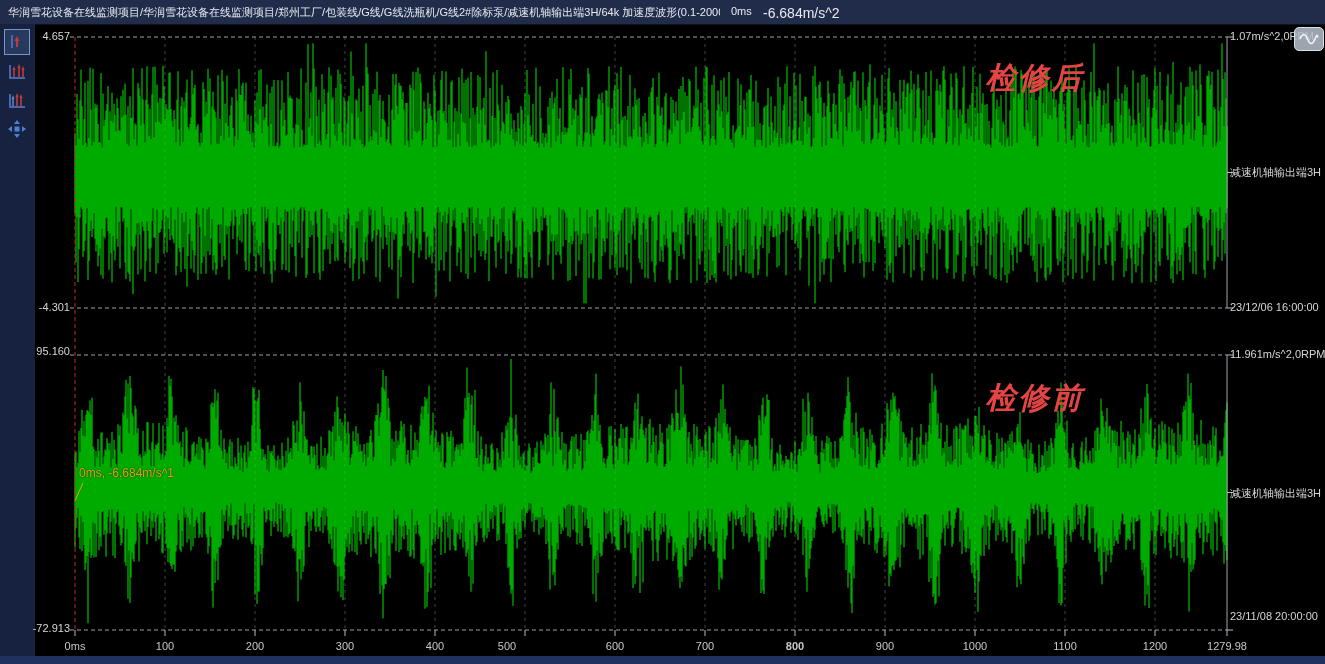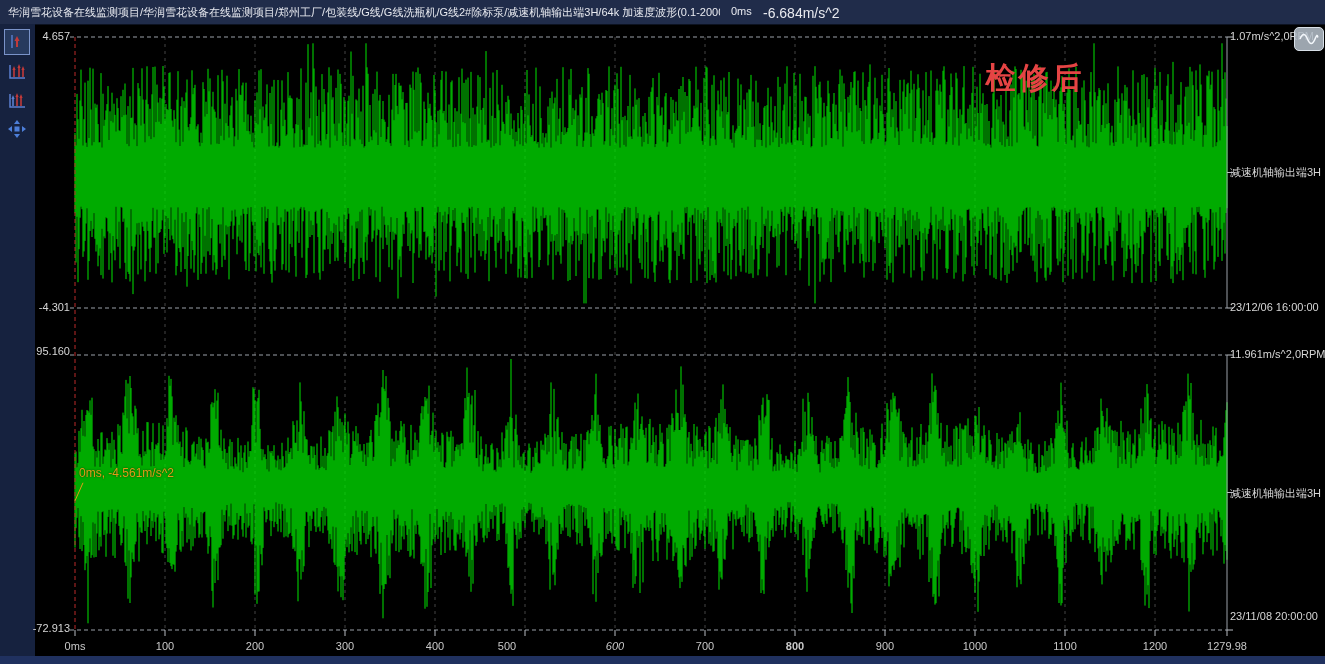--- a/index.html
+++ b/index.html
@@ -17,21 +17,21 @@
   .tool{position:absolute;left:4px;width:26px;height:26px;display:flex;align-items:center;
         justify-content:center;border:1px solid transparent;box-sizing:border-box;}
   .tool.selected{border:1px solid #7a93c9;background:#273a5e;}
   
   #canvas{position:absolute;left:35px;top:24px;width:1290px;height:640px;}
   .ylab{position:absolute;width:70px;text-align:right;color:#d6d6d6;font-size:11px;white-space:nowrap;}
   .rlab{position:absolute;left:1230px;width:96px;text-align:left;color:#d6d6d6;font-size:11px;white-space:nowrap;}
   #xlabels{position:absolute;left:0;top:640px;width:1325px;height:16px;}
   .xtick{position:absolute;top:0;width:70px;margin-left:-35px;text-align:center;color:#c8c8c8;font-size:11px;}
   .anno{position:absolute;width:140px;text-align:center;color:#e54444;font-size:30px;font-weight:bold;
-        letter-spacing:3px;white-space:nowrap;}
+        letter-spacing:3px;white-space:nowrap;font-style:italic;}
   #cursorlabel{position:absolute;left:79px;top:466px;color:#df9d18;font-size:12px;white-space:nowrap;
                text-shadow:0 0 2px #073a07;}
   #wavebtn{position:absolute;left:1294px;top:27px;width:28px;height:22px;background:rgba(178,188,198,.88);
            border:1px solid #d8e0e8;border-radius:5px;display:flex;align-items:center;justify-content:center;}
   #bottomedge{position:absolute;left:0;top:656px;width:1325px;height:8px;background:#20315f;}
 </style>
 </head>
 <body>
 
 <div id="app">
@@ -137,33 +137,34 @@
   <div class="rlab" style="top:486px">减速机轴输出端3H</div>
   <div class="rlab" style="top:610px">23/11/08 20:00:00</div>
 
   <div id="xlabels">
       <div class="xtick" style="left: 75px;">0ms</div>
       <div class="xtick" style="left: 165.001px;">100</div>
       <div class="xtick" style="left: 255.003px;">200</div>
       <div class="xtick" style="left: 345.004px;">300</div>
       <div class="xtick" style="left: 435.006px;">400</div>
       <div class="xtick" style="left: 507px;">500</div>
-      <div class="xtick" style="left: 615.008px; font-style: italic;">600</div>
+      <div class="xtick" style="left: 615.008px;">600</div>
       <div class="xtick" style="left: 705.01px;">700</div>
       <div class="xtick" style="left: 795.011px; font-weight: bold;">800</div>
       <div class="xtick" style="left: 885.013px;">900</div>
       <div class="xtick" style="left: 975.014px;">1000</div>
       <div class="xtick" style="left: 1065.02px;">1100</div>
       <div class="xtick" style="left: 1155.02px;">1200</div>
       <div class="xtick" style="left: 1227px;">1279.98</div>
     </div>
 
   <div class="anno" style="left:965px;top:58px">检修后</div>
+  <div class="anno" style="left:965px;top:378px">检修前</div>
 
-  <div id="cursorlabel">0ms, -4.561m/s^2</div>
+  <div id="cursorlabel">0ms, -6.684m/s^1</div>
 
   <div id="wavebtn">
     <svg width="20" height="12" viewBox="0 0 20 12">
       <path d="M1 6 C3.5 0,6 0,8.5 6 S13.5 12,16 6 18 3,19 4.5" stroke="#f2f6fa" stroke-width="1.6" fill="none"></path>
     </svg>
   </div>
 
   <div id="bottomedge"></div>
 </div>
 

